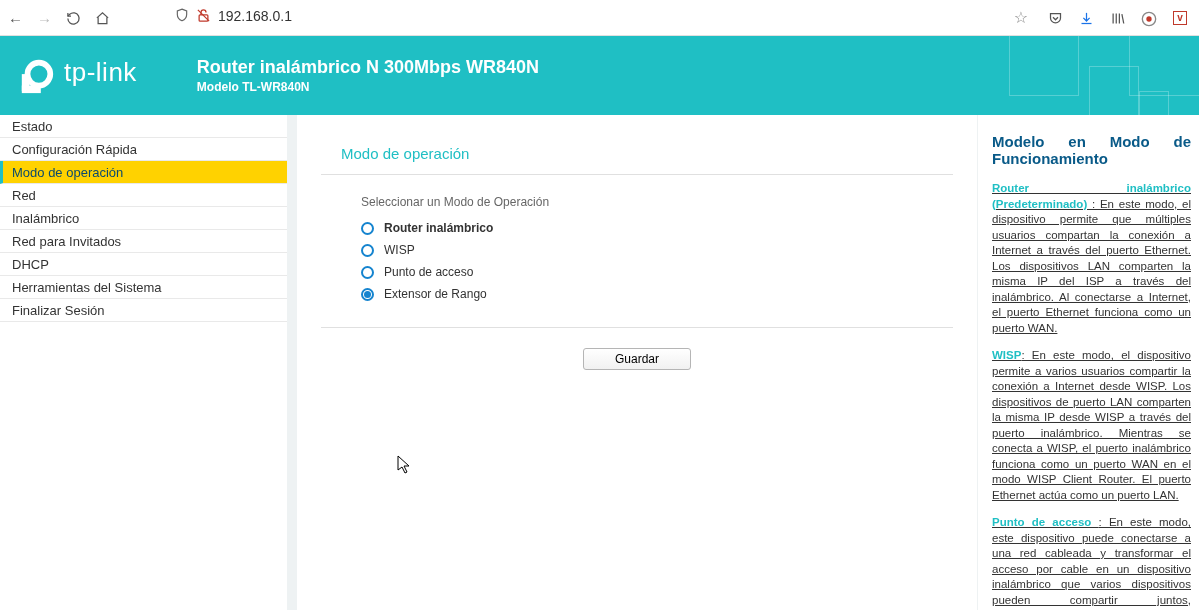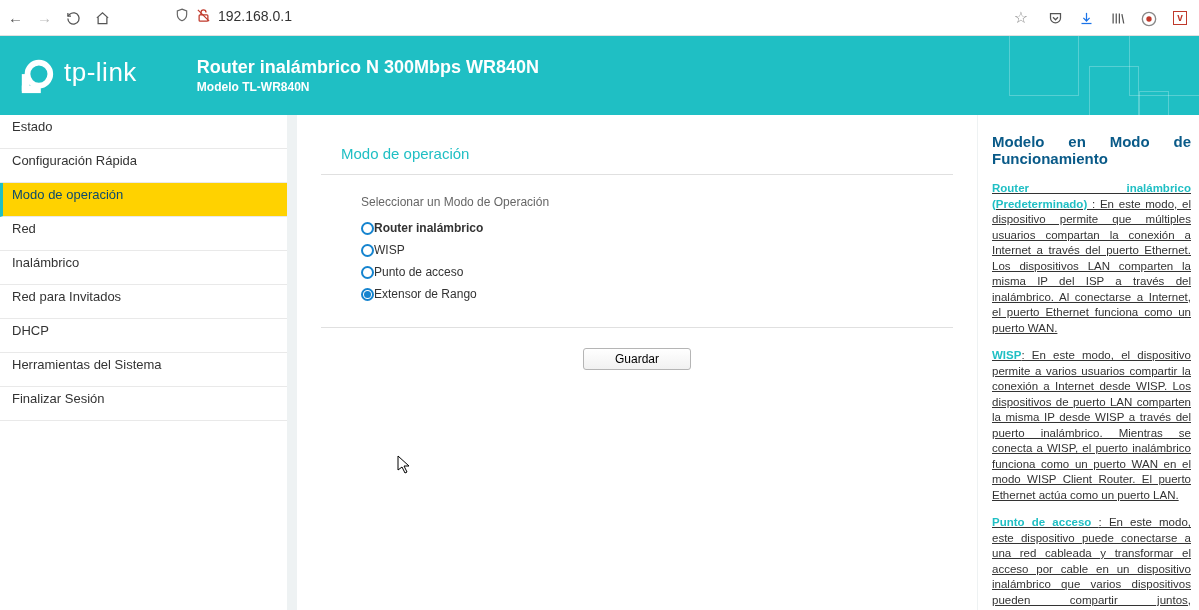--- a/index.html
+++ b/index.html
@@ -14,29 +14,29 @@
     .header { background: #1fbfc4; color: #fff; height: 79px; display: flex; align-items: center; padding: 0 18px; position: relative; overflow: hidden; }
     .logo-wrap { display: flex; gap: 8px; }
     .logo-text { font-size: 26px; font-weight: 500; letter-spacing: 0.5px; }
     .title-wrap { margin-left: 60px; display: flex; flex-direction: column; }
     .title-wrap .title { font-size: 18px; font-weight: 700; }
     .title-wrap .model { font-size: 12px; font-weight: 700; margin-top: 2px; }
     .header-deco { position: absolute; right: 0; top:0; bottom:0; width: 240px; pointer-events:none; }
     .deco-sq { position:absolute; border:1px solid rgba(255,255,255,0.25); }
     .body-wrap { display: flex; min-height: calc(610px - 36px - 79px); }
     .sidebar { width: 287px; background: #fff; }
-    .side-item { height: 34px; line-height: 23px; padding: 0 12px; border-bottom: 1px solid #e9e9e9; cursor: pointer; font-size: 13px; color: #333; }
+    .side-item { height: 23px; line-height: 23px; padding: 0 12px; border-bottom: 1px solid #e9e9e9; cursor: pointer; font-size: 13px; color: #333; }
     .side-item.active { background: #ffd200; color: #0b4a6e; border-left: 3px solid #1fbfc4; padding-left: 9px; }
     .middle-gap { width: 10px; background: #eef2f3; }
     .content { flex: 1; background: #fff; padding: 30px 24px 10px 24px; position: relative; }
     .panel-title { color: #1fbfc4; font-size: 15px; font-weight: 500; padding-left: 20px; margin-bottom: 12px; }
     .hr { height: 1px; background: #e0e0e0; margin: 10px 0 20px 0; }
     .form-area { padding-left: 40px; }
     .form-label { color: #666; font-size: 12px; margin-bottom: 12px; }
-    .radio-row { display: flex; align-items: center; margin-bottom: 8px; font-size: 12px; color: #333; }
+    .radio-row { display: flex; align-items: center; gap: 10px; margin-bottom: 8px; font-size: 12px; color: #333; }
     .radio { width: 13px; height: 13px; border-radius: 50%; border: 2px solid #1584cf; display: inline-flex; align-items: center; justify-content: center; }
     .radio.checked::after { content:""; width:7px; height:7px; background:#1584cf; border-radius:50%; }
     .btn-save { display: block; margin: 0 auto; width: 108px; height: 22px; border: 1px solid #b5b5b5; border-radius: 3px; background: linear-gradient(#fff,#f1f1f1); font-size: 12px; cursor: pointer; }
     .help { width: 222px; background: #fff; padding: 18px 8px 10px 14px; font-size: 12px; color: #333; border-left: 1px solid #eef2f3; }
     .help-title { font-size: 15px; font-weight: 700; color: #095a88; margin-bottom: 14px; text-align: justify; text-align-last: justify; }
     .help p { margin-bottom: 12px; text-align: justify; line-height: 1.35; font-size: 11.5px; text-decoration: underline; }
     .help .kw { color: #1fbfc4; font-weight: 700; }
     .svg-icon { display:inline-block; vertical-align:middle; }
     .star { color: #888; font-size: 16px; margin-right: 10px; }
     .shield { width:14px; height:14px; }

